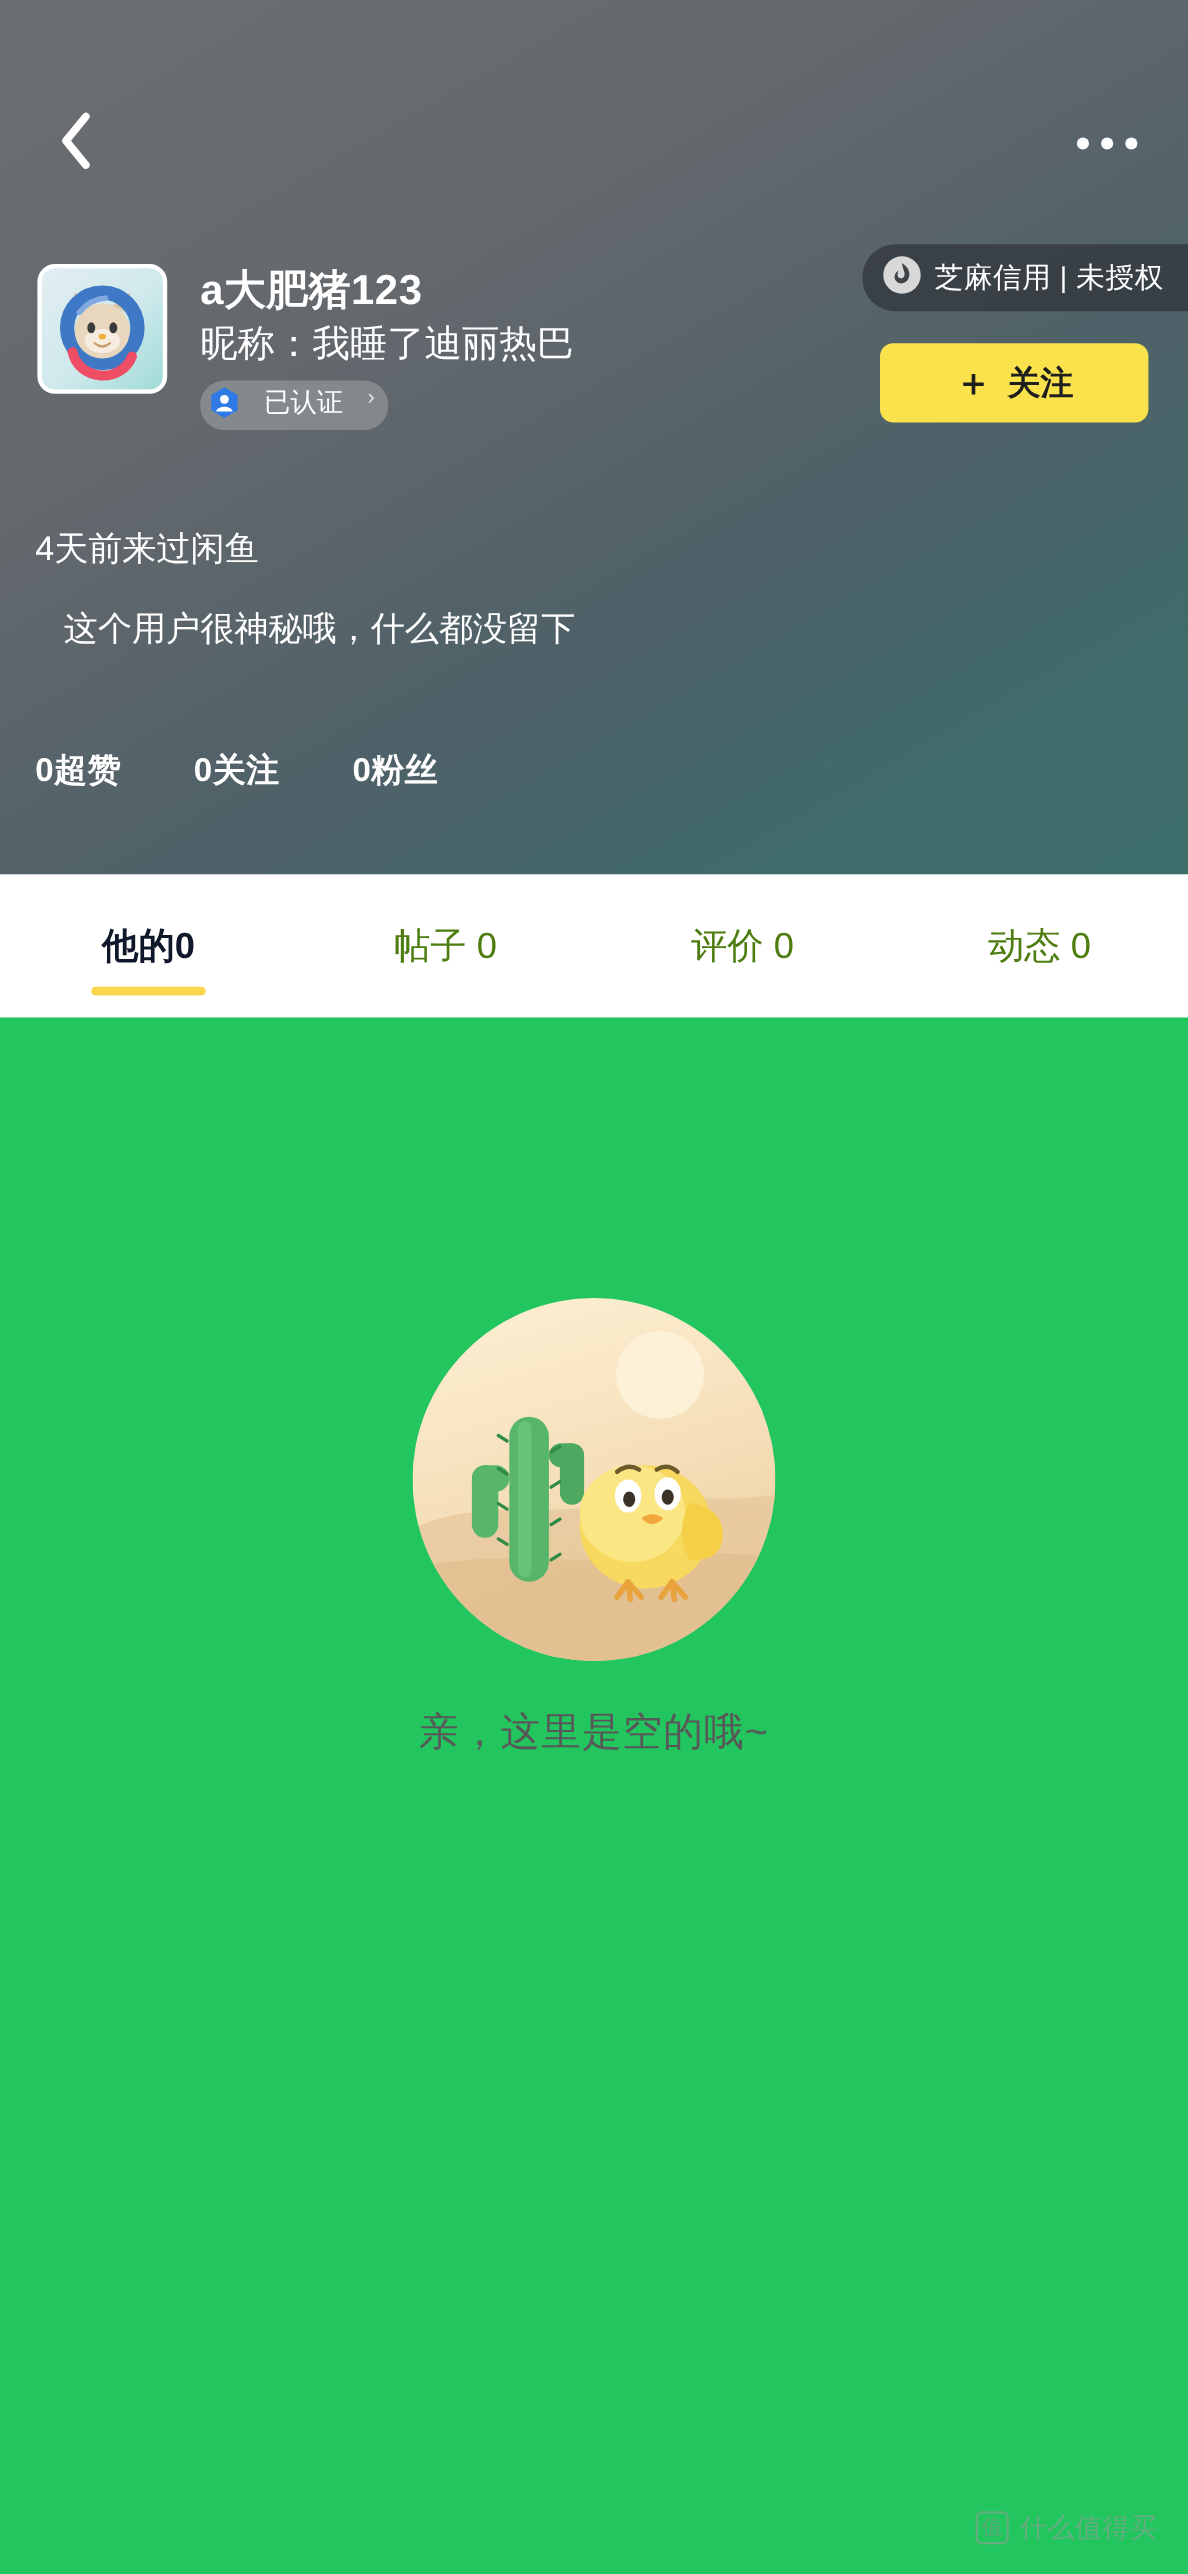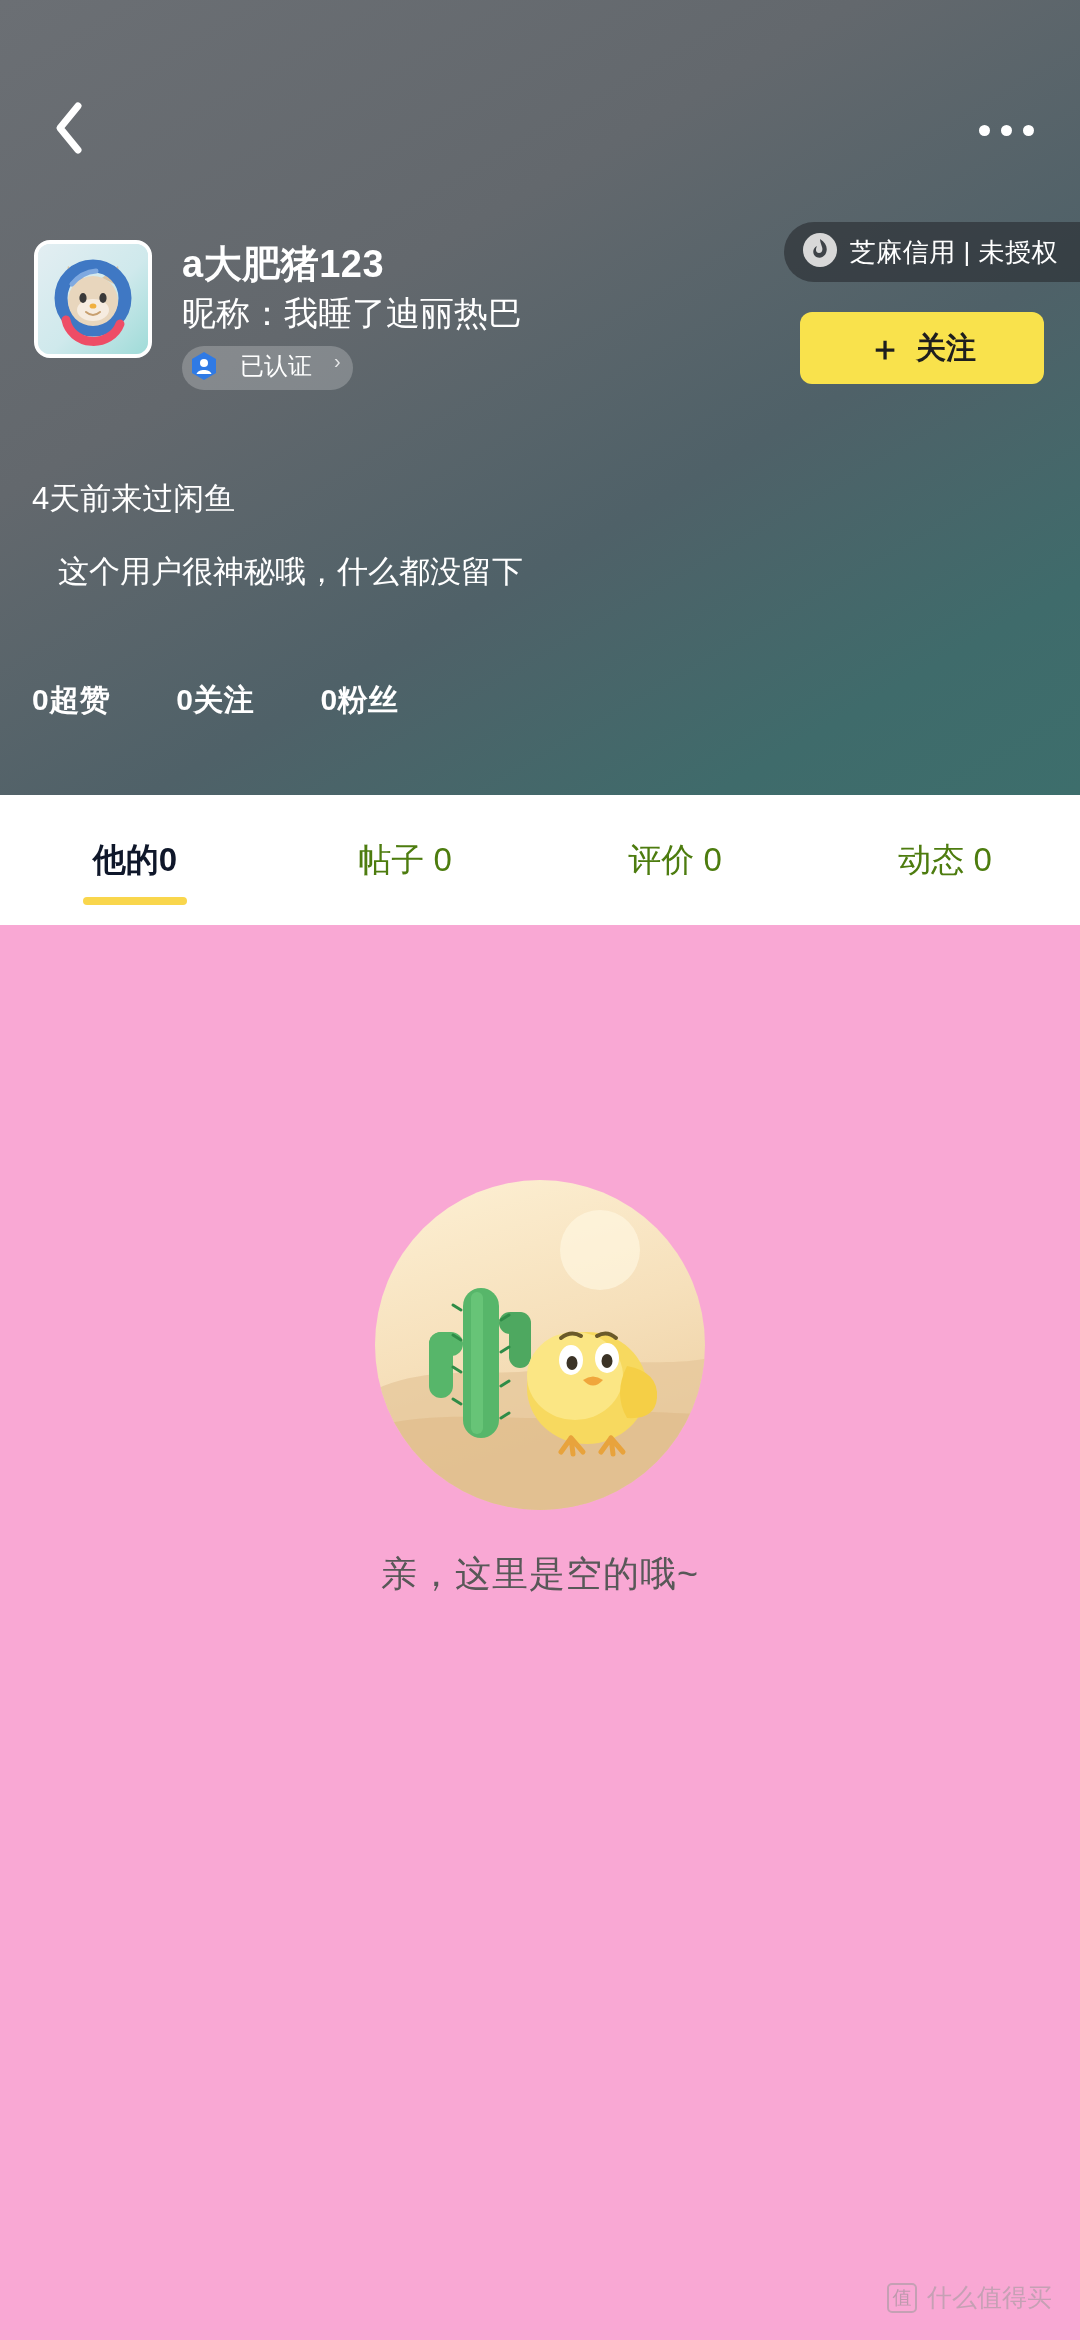--- a/index.html
+++ b/index.html
@@ -153,21 +153,21 @@
   .tab.active{ color:#0f172a; font-weight:bold;}
   .tab.active:after{
     content:""; position:absolute; bottom:20px; left:50%;
     transform:translateX(-50%);
     width:104px;height:8px;border-radius:4px;background:#f9d64c;
   }
 
   
   .content{
     position:absolute; top:925px; left:0; width:1080px; height:1415px;
-    background:#f9a8d4;
+    background:#22c55e;
     display:flex; flex-direction:column; align-items:center;
   }
   .empty-illu{ margin-top:255px; width:330px;height:330px; position:relative;}
   .empty-text{
     margin-top:40px; font-size:36px; color:#585858; letter-spacing:1px;
   }
   .watermark{
     position:absolute; bottom:26px; right:28px;
     display:flex; align-items:center; gap:10px;
     opacity:0.55;

